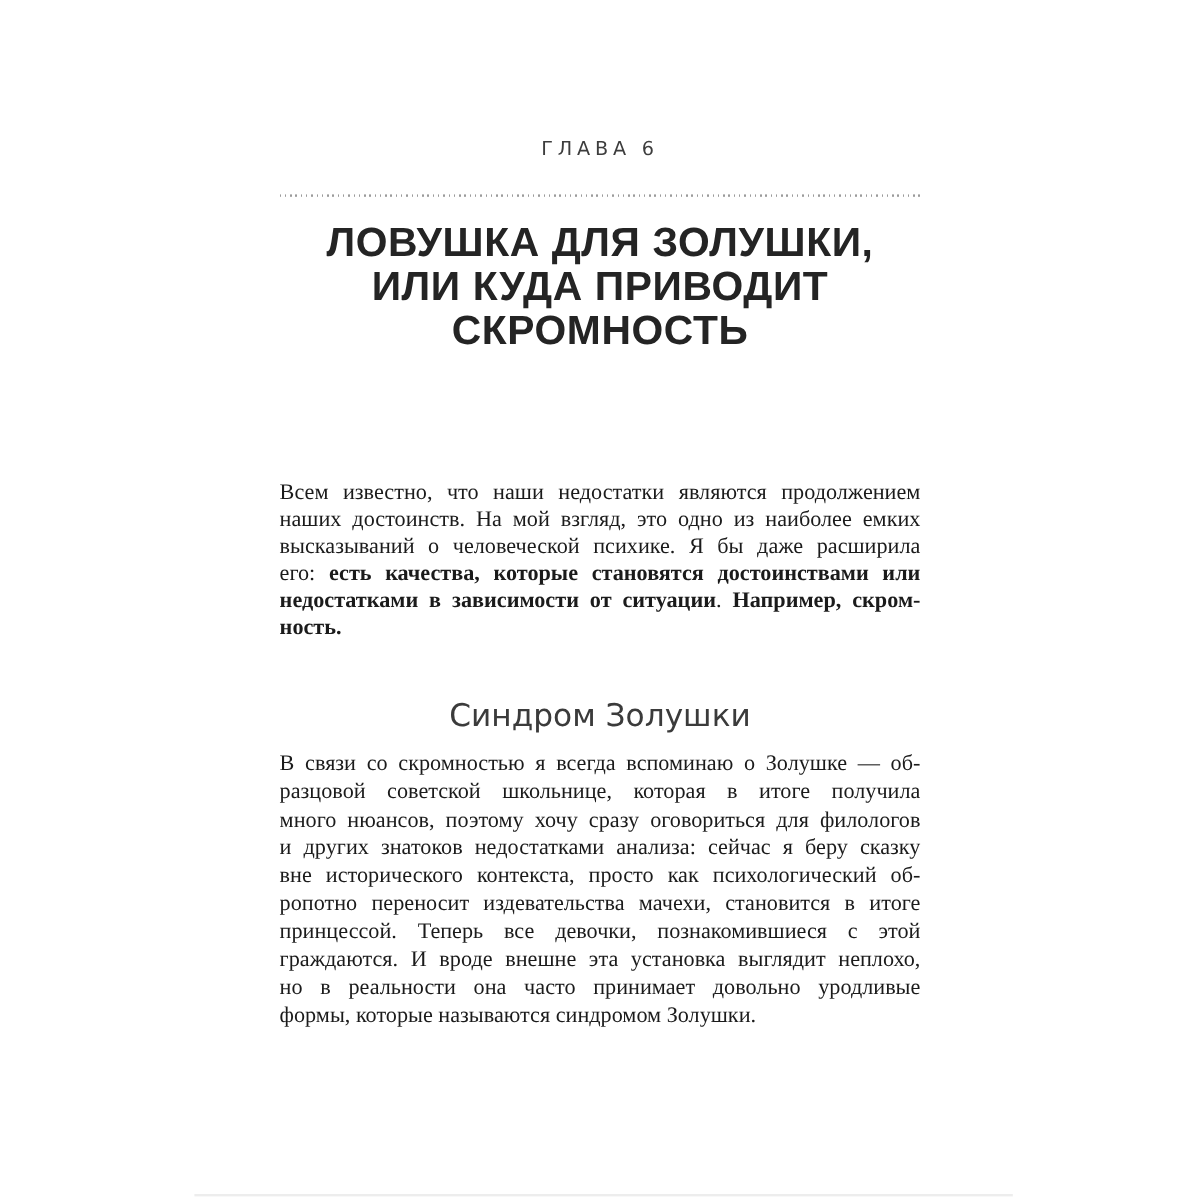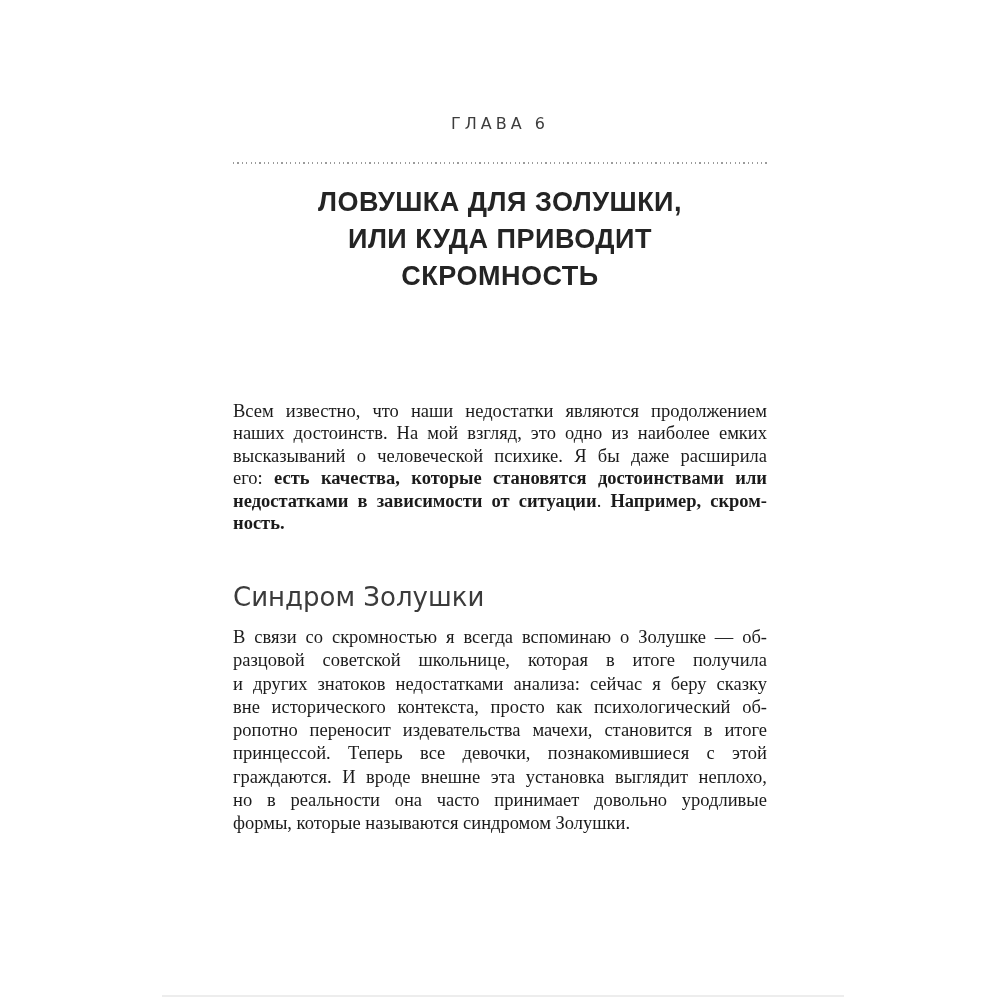--- a/index.html
+++ b/index.html
@@ -35,35 +35,35 @@
     height: 2px;
     background: repeating-linear-gradient(to right,
       var(--divider, #9b9b9b) 0px, var(--divider, #9b9b9b) 1.2px,
       transparent 1.2px, transparent 4.4px);
   }
   .title {
     top: 184px;
     margin: 0;
     font-family: "Liberation Sans", sans-serif;
     font-weight: 700;
-    font-size: 27px;
+    font-size: 34px;
     line-height: 37px;
     letter-spacing: 0.5px;
     color: var(--title-ink, #242424);
   }
   .title .tline {
     text-align: center;
     text-align-last: center;
     height: 37px;
     overflow: hidden;
   }
   .section-heading {
     top: 581px;
     margin: 0;
-    text-align: left;
+    text-align: center;
     font-family: "DejaVu Sans", sans-serif;
     font-weight: 400;
     font-size: 26px;
     line-height: 32px;
     color: var(--heading-ink, #3b3b3b);
   }
   .para {
     font-size: 18.5px;
     color: var(--ink, #1b1b1b);
   }
@@ -114,20 +114,21 @@
       <div class="tline"><span>его: </span><span class="b">есть качества, которые становятся достоинствами или</span></div>
       <div class="tline"><span class="b">недостатками в зависимости от ситуации</span><span>. </span><span class="b">Например, скром-</span></div>
       <div class="tline last"><span class="b">ность.</span></div>
     </div>
 
   <h2 class="col section-heading">Синдром Золушки</h2>
 
   <div class="col para para-2">
       <div class="tline"><span>В связи со скромностью я всегда вспоминаю о Золушке — об-</span></div>
       <div class="tline"><span>разцовой советской школьнице, которая в итоге получила</span></div>
+      <div class="tline"><span>много нюансов, поэтому хочу сразу оговориться для филологов</span></div>
       <div class="tline"><span>и других знатоков недостатками анализа: сейчас я беру сказку</span></div>
       <div class="tline"><span>вне исторического контекста, просто как психологический об-</span></div>
       <div class="tline"><span>ропотно переносит издевательства мачехи, становится в итоге</span></div>
       <div class="tline"><span>принцессой. Теперь все девочки, познакомившиеся с этой</span></div>
       <div class="tline"><span>граждаются. И вроде внешне эта установка выглядит неплохо,</span></div>
       <div class="tline"><span>но в реальности она часто принимает довольно уродливые</span></div>
       <div class="tline last"><span>формы, которые называются синдромом Золушки.</span></div>
     </div>
 
   <div class="page-edge"></div>

